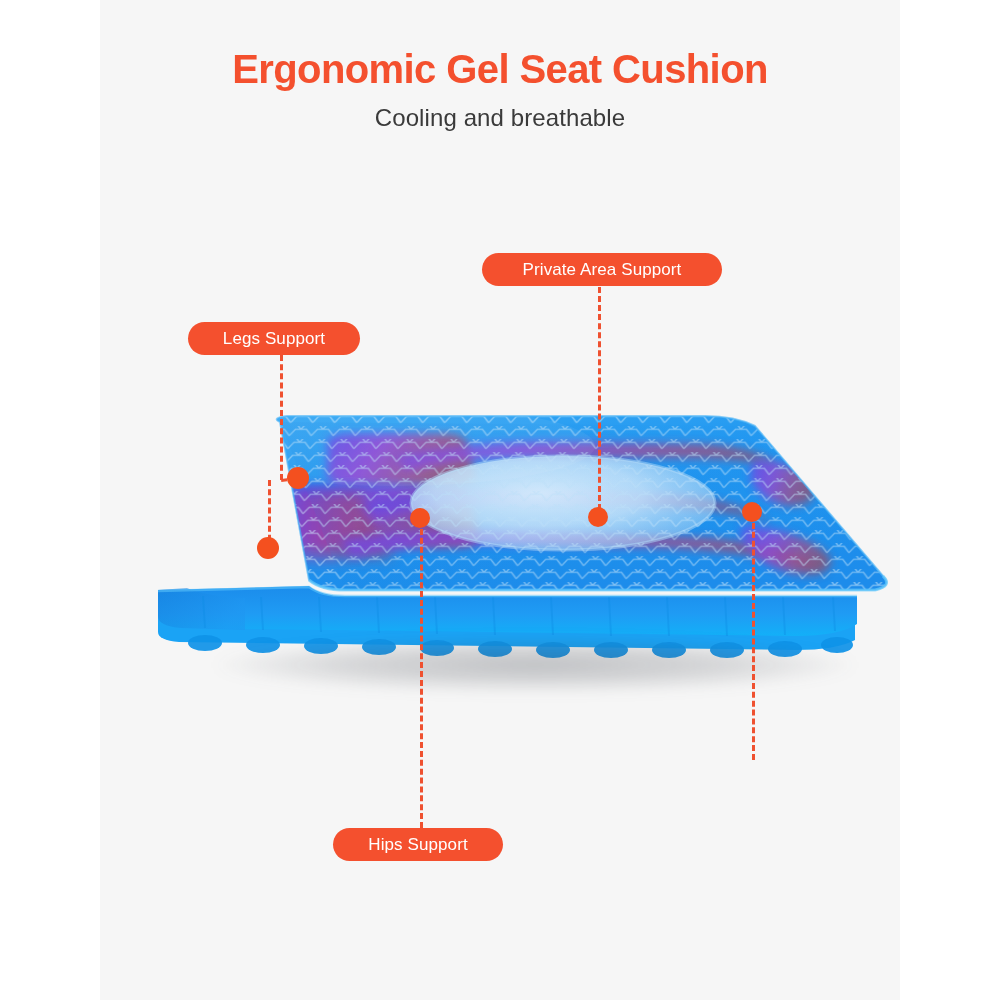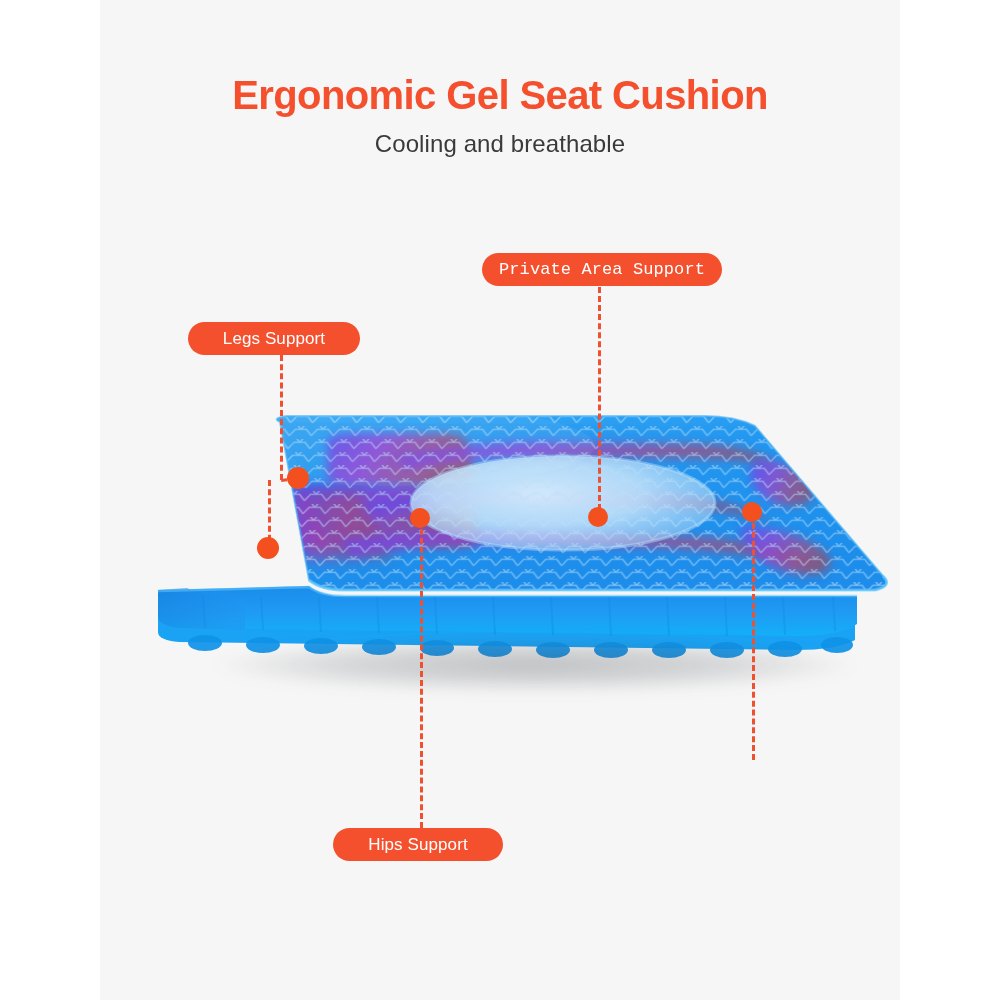--- a/index.html
+++ b/index.html
@@ -16,21 +16,21 @@
   }
   
   .canvas-bg{
     position:absolute;left:100px;top:0;width:800px;height:1000px;
     background:#f6f6f6;
   }
 
   
   .header{position:absolute;left:0;top:0;width:1000px;text-align:center;}
   .title{
-    margin:0;padding-top:73px;
+    margin:0;padding-top:47px;
     font-size:40px;font-weight:bold;
     letter-spacing:-0.6px;
     color:#f4502e;
     line-height:1.12;
   }
   .subtitle{
     margin:0;padding-top:12px;
     font-size:24px;font-weight:400;
     color:#3a3a3a;
     letter-spacing:0.1px;
@@ -271,21 +271,21 @@
   <div class="dash-v" style="left:420px;top:520px;height:308px;"></div>
   <div class="dot" style="left:410px;top:508px;width:20px;height:20px;"></div>
 
   <div class="dash-v" style="left:752px;top:514px;height:246px;"></div>
   <div class="dot" style="left:742px;top:502px;width:20px;height:20px;"></div>
 
   <div class="pill" style="left:188px;top:322px;width:172px;">
     <span>Legs Support</span>
   </div>
 
-  <div class="pill" style="left:482px;top:253px;width:240px;font-family:Liberation Mono, monospace;">
+  <div class="pill" style="left:482px;top:253px;width:240px;">
     <span>Private Area Support</span>
   </div>
 
   <div class="pill" style="left:333px;top:828px;width:170px;">
     <span>Hips Support</span>
   </div>
 
 
 </div>
 

